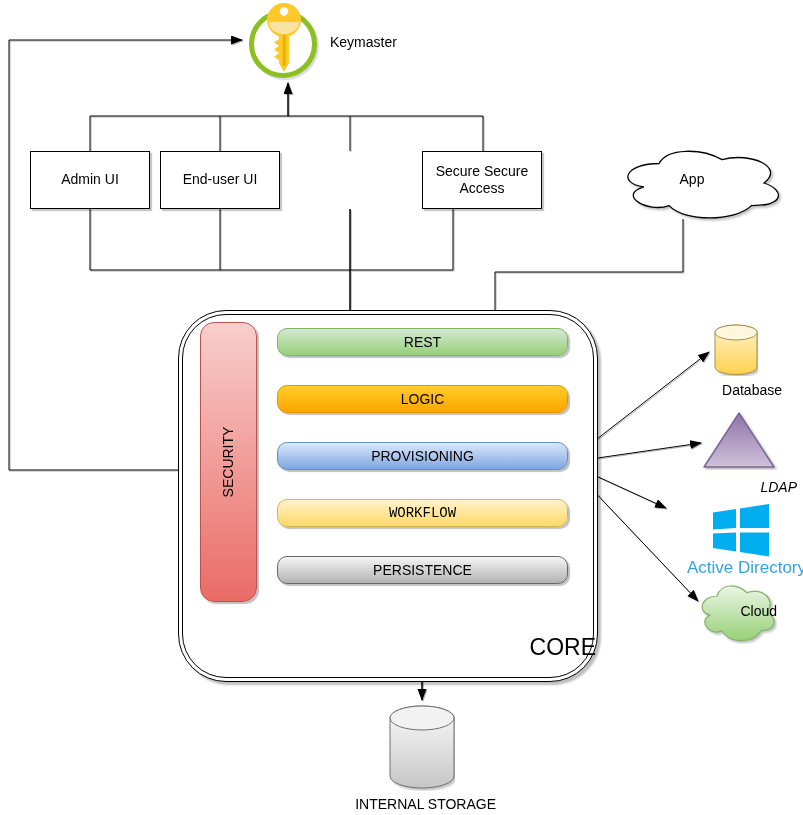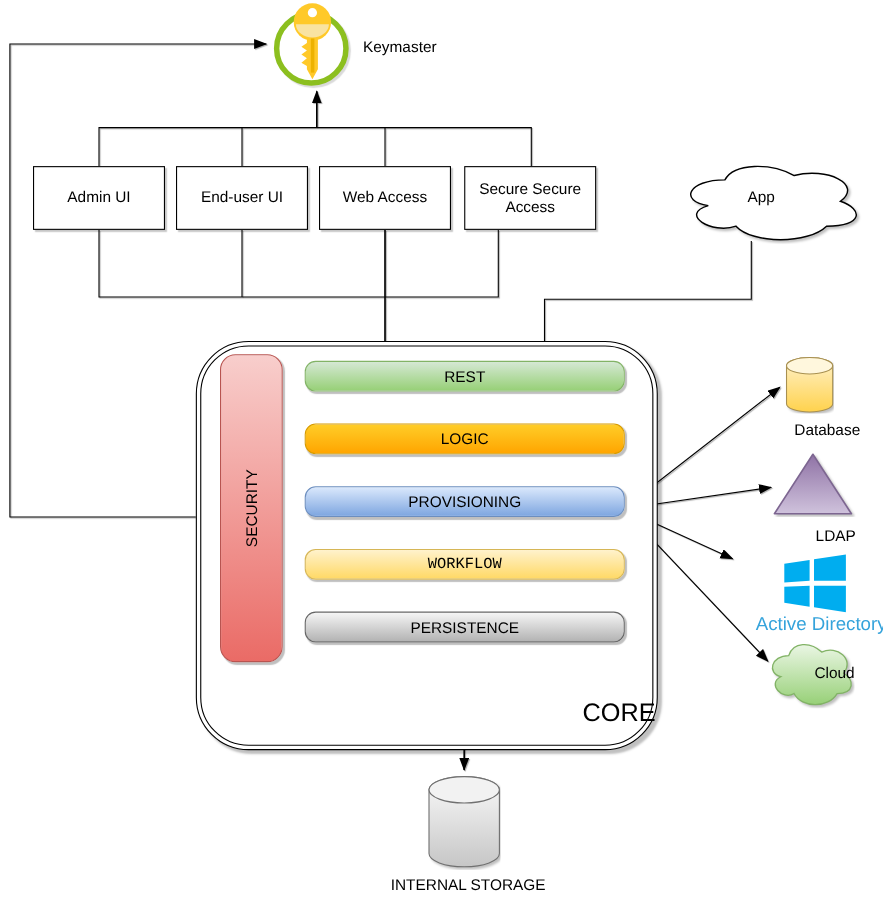--- a/index.html
+++ b/index.html
@@ -52,21 +52,21 @@
   #layer-prov{top:442px;background:linear-gradient(#dae8fc,#7ea6e0);border-color:#6c8ebf;}
   #layer-work{top:499px;background:linear-gradient(#fff2cc,#ffd966);border-color:#d6b656;font-family:Liberation Mono, monospace;}
   #layer-pers{top:556px;background:linear-gradient(#f5f5f5,#b3b3b3);border-color:#666666;}
 
   
   .ext-icon{position:absolute;}
   .node-label{position:absolute;text-align:right;font-size:14px;}
   #db-icon{left:714px;top:324px;width:44px;height:52px;}
   #db-label{left:690px;top:382px;width:92px;}
   #ldap-icon{left:700px;top:410px;width:78px;height:60px;}
-  #ldap-label{left:700px;top:479px;width:78px;}
+  #ldap-label{left:719px;top:479px;width:78px;font-style:italic;}
   #ad-icon{left:712px;top:503px;width:58px;height:54px;}
   #ad-label{left:660px;top:558px;width:146px;font-size:17px;color:#35A3DB;}
   #cloud-icon{left:697px;top:580px;width:80px;height:64px;}
   #cloud-label{left:697px;top:603px;width:80px;}
 
   
   #storage-icon{position:absolute;left:389px;top:705px;width:66px;height:86px;}
   #storage-label{left:348px;top:796px;width:148px;}
 </style>
 </head>
@@ -117,23 +117,20 @@
     <rect x="20.6" y="33" width="3.2" height="31" fill="#EDB200"></rect>
   </svg>
   <div class="km-label">Keymaster</div>
 
   <div id="box-admin" class="client-box">
     <span>Admin UI</span>
   </div>
   <div id="box-enduser" class="client-box">
     <span>End-user UI</span>
   </div>
-  <div id="box-web" class="client-box">
-    <span>Web Access</span>
-  </div>
   <div id="box-sra" class="client-box">
     <span>Secure Secure Access</span>
   </div>
 
   <svg class="app-cloud" viewBox="0 0 168 78">
     <path d="M42,19.5 C8.4,19.5 0,39 26.9,42.9 C0,50.7 30.2,69.4 52.1,61.6 C67.2,78 117.6,78 134.4,61.6 C168,61.6 168,46 147,39 C168,23.4 134.4,7.8 105,15.6 C84,3.9 50.4,3.9 42,19.5 Z" fill="#ffffff" stroke="#000" stroke-width="1.3" style="filter:drop-shadow(2px 2px 1px rgba(0,0,0,.25));"></path>
   </svg>
   <div class="app-label">App</div>
 
   <div class="core-outer">

